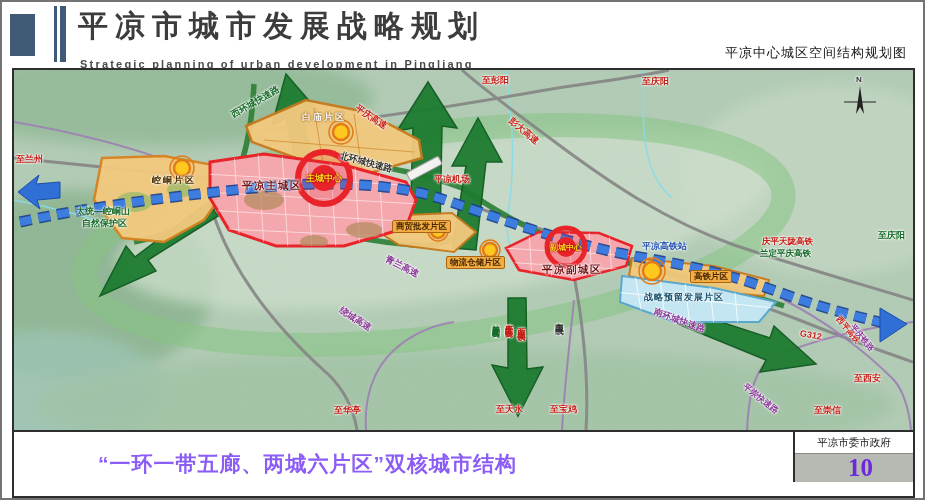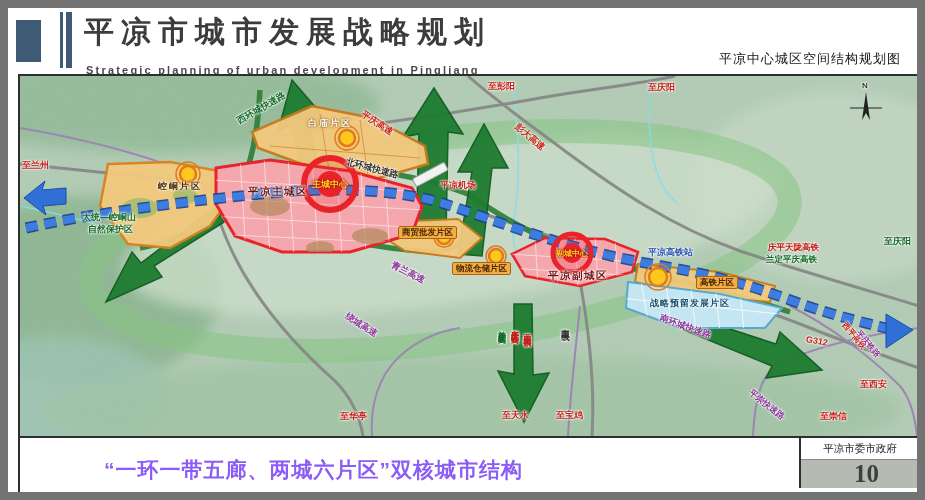--- a/index.html
+++ b/index.html
@@ -1,16 +1,16 @@
 <!DOCTYPE html>
 <html><head>
 <meta charset="utf-8">
 <style>
   html,body{margin:0;padding:0;background:#e8e8e8;}
-  .page{position:relative;width:925px;height:500px;background:#fff;border:8px solid #737373;
+  .page{position:relative;width:925px;height:500px;background:#fff;border:2px solid #737373;
         box-sizing:border-box;overflow:hidden;font-family:"Liberation Sans",sans-serif;}
   
   .header{position:absolute;left:0;top:0;width:100%;height:64px;background:#fff;}
   .logo-square{position:absolute;left:8px;top:12px;width:25px;height:42px;background:#3e5a74;}
   .logo-bar1{position:absolute;left:52px;top:4px;width:3px;height:56px;background:#3e5a74;}
   .logo-bar2{position:absolute;left:58px;top:4px;width:6px;height:56px;background:#3e5a74;}
   .main-title{position:absolute;left:76px;top:4px;font-size:30px;font-weight:bold;color:#3c3c3c;
               letter-spacing:7px;white-space:nowrap;}
   .sub-title{position:absolute;left:78px;top:42px;font-size:11px;font-weight:bold;color:#4a4a4a;
              letter-spacing:2.2px;white-space:nowrap;margin-top:14px;}
@@ -38,21 +38,21 @@
   
   .footer{position:absolute;left:10px;top:430px;width:903px;height:66px;background:#fff;
           border:2px solid #2e2e2e;border-top:none;box-sizing:border-box;}
   .caption{position:absolute;left:84px;top:50%;transform:translateY(-50%);font-size:21px;
            font-weight:bold;color:#8b5cf6;letter-spacing:1px;}
   .pagebox{position:absolute;right:0;top:0;bottom:14px;width:118px;border-left:2px solid #2e2e2e;}
   .pagebox .agency{height:21px;line-height:21px;text-align:center;font-size:10.5px;color:#222;
                    border-bottom:1px solid #888;background:#fff;}
   .pagebox .num{position:absolute;left:0;right:0;top:22px;bottom:0;background:#b5bbb3;
                 display:flex;align-items:center;justify-content:center;
-                font-family:"Liberation Serif",serif;font-size:25px;font-weight:bold;color:#404040;padding-left:13px;}
+                font-family:"Liberation Serif",serif;font-size:25px;font-weight:bold;color:#6d28d9;padding-left:13px;}
 </style>
 </head>
 <body>
 
 <div class="page">
 
   <div class="header">
     <div class="logo-square"></div>
     <div class="logo-bar1"></div>
     <div class="logo-bar2"></div>

